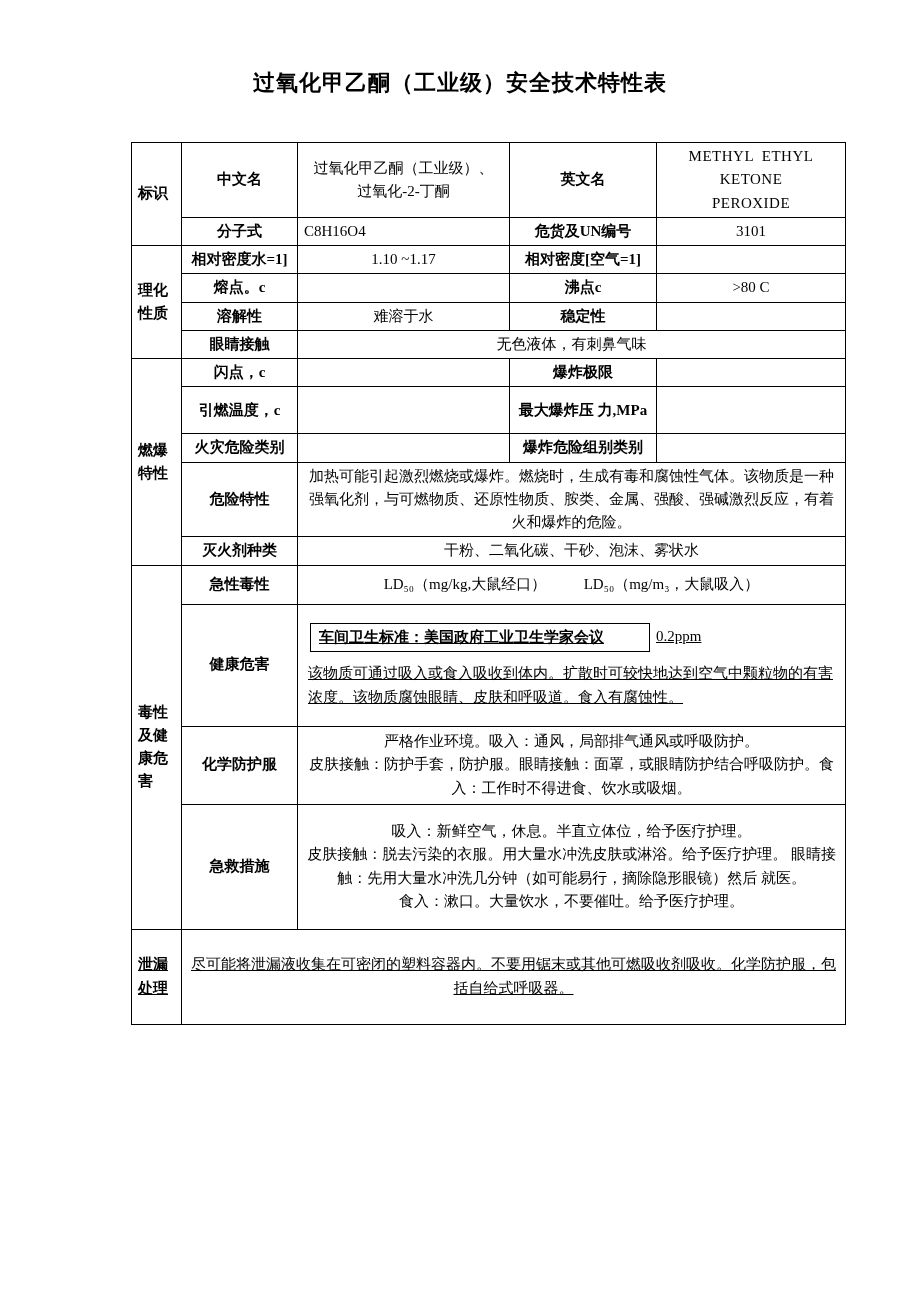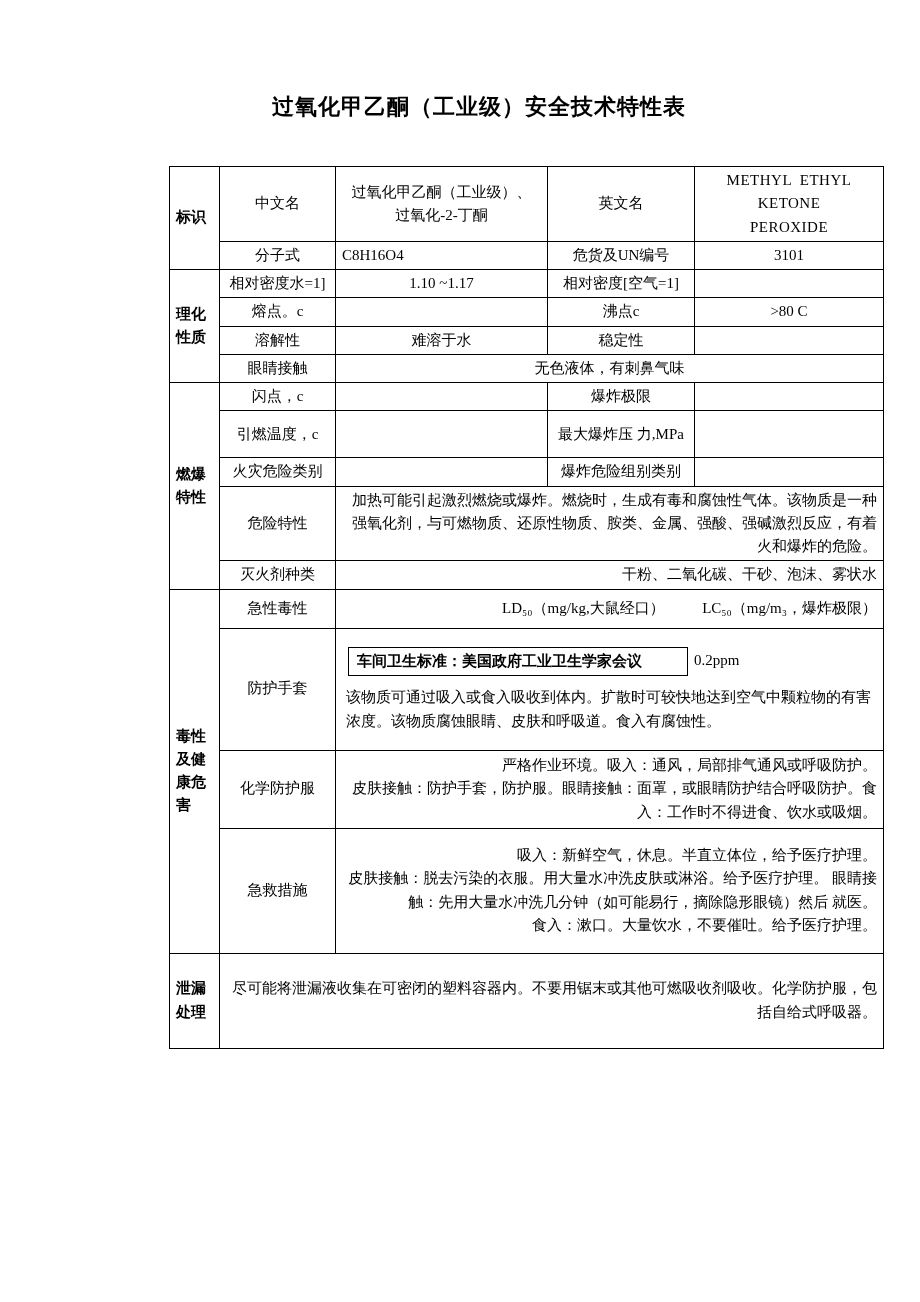--- a/index.html
+++ b/index.html
@@ -4,21 +4,21 @@
 <style>
   * { box-sizing: border-box; }
   html, body { margin: 0; padding: 0; }
   body {
     width: 920px;
     height: 1302px;
     background: #ffffff;
     color: #000000;
     font-family: "Liberation Serif", "DejaVu Serif", serif;
   }
-  .page { padding-top: 92px; margin-left: 38px; }
+  .page { padding-top: 68px; }
   .doc-title {
     text-align: center;
     font-size: 22px;
     font-weight: bold;
     margin: 0 0 44px 0;
     letter-spacing: 1px;
     font-family: "Liberation Sans", "DejaVu Sans", sans-serif;
   }
   table.msds {
     border-collapse: collapse;
@@ -33,33 +33,33 @@
     line-height: 1.55;
     vertical-align: middle;
     overflow: hidden;
   }
   .group {
     font-weight: bold;
     text-align: left;
     white-space: pre-line;
     padding: 2px 3px;
   }
-  .lbl { font-weight: normal; text-align: center; }
+  .lbl { font-weight: bold; text-align: center; }
   .val { text-align: center; }
   .val-left { text-align: center; padding-left: 10px; }
   .pre { white-space: pre-line; }
   .en {
     font-size: 13px;
     letter-spacing: 0.5px;
     word-spacing: 4px;
   }
   .formula { font-size: 10px; }
-  .txt { text-align: right; padding: 4px 10px; }
+  .txt { text-align: center; padding: 4px 10px; }
   .vbottom { vertical-align: bottom; }
-  .vtop { vertical-align: top; }
+  .vtop { vertical-align: top; text-decoration: underline; }
   .gap30 { display: inline-block; width: 30px; }
   .pad-top { padding-top: 12px; }
   .hyg-row { display: flex; align-items: stretch; margin: 6px 0 0 12px; }
   .hyg-label {
     border: 1px solid #000;
     font-weight: bold;
     padding: 2px 8px;
     width: 340px;
     flex: none;
   }
@@ -155,25 +155,25 @@
 
       <tr style="height:39px">
         <td class="group" rowspan="4">毒性
 及健
 康危
 害</td>
         <td class="lbl">急性毒性</td>
         <td class="txt" colspan="3">
           <span>LD₅₀（mg/kg,大鼠经口）</span>
           <span class="gap30"></span>
-          <span>LC₅₀（mg/m₃，爆炸极限）</span>
+          <span>LD₅₀（mg/m₃，大鼠吸入）</span>
         </td>
       </tr>
       <tr style="height:122px">
-        <td class="lbl">防护手套</td>
+        <td class="lbl">健康危害</td>
         <td class="vtop" colspan="3" style="padding:0">
           <div class="hyg-row">
             <div class="hyg-label">车间卫生标准：美国政府工业卫生学家会议</div>
             <div class="hyg-value">0.2ppm</div>
           </div>
           <div class="health-text">该物质可通过吸入或食入吸收到体内。扩散时可较快地达到空气中颗粒物的有害浓度。该物质腐蚀眼睛、皮肤和呼吸道。食入有腐蚀性。</div>
         </td>
       </tr>
       <tr style="height:78px">
         <td class="lbl">化学防护服</td>

